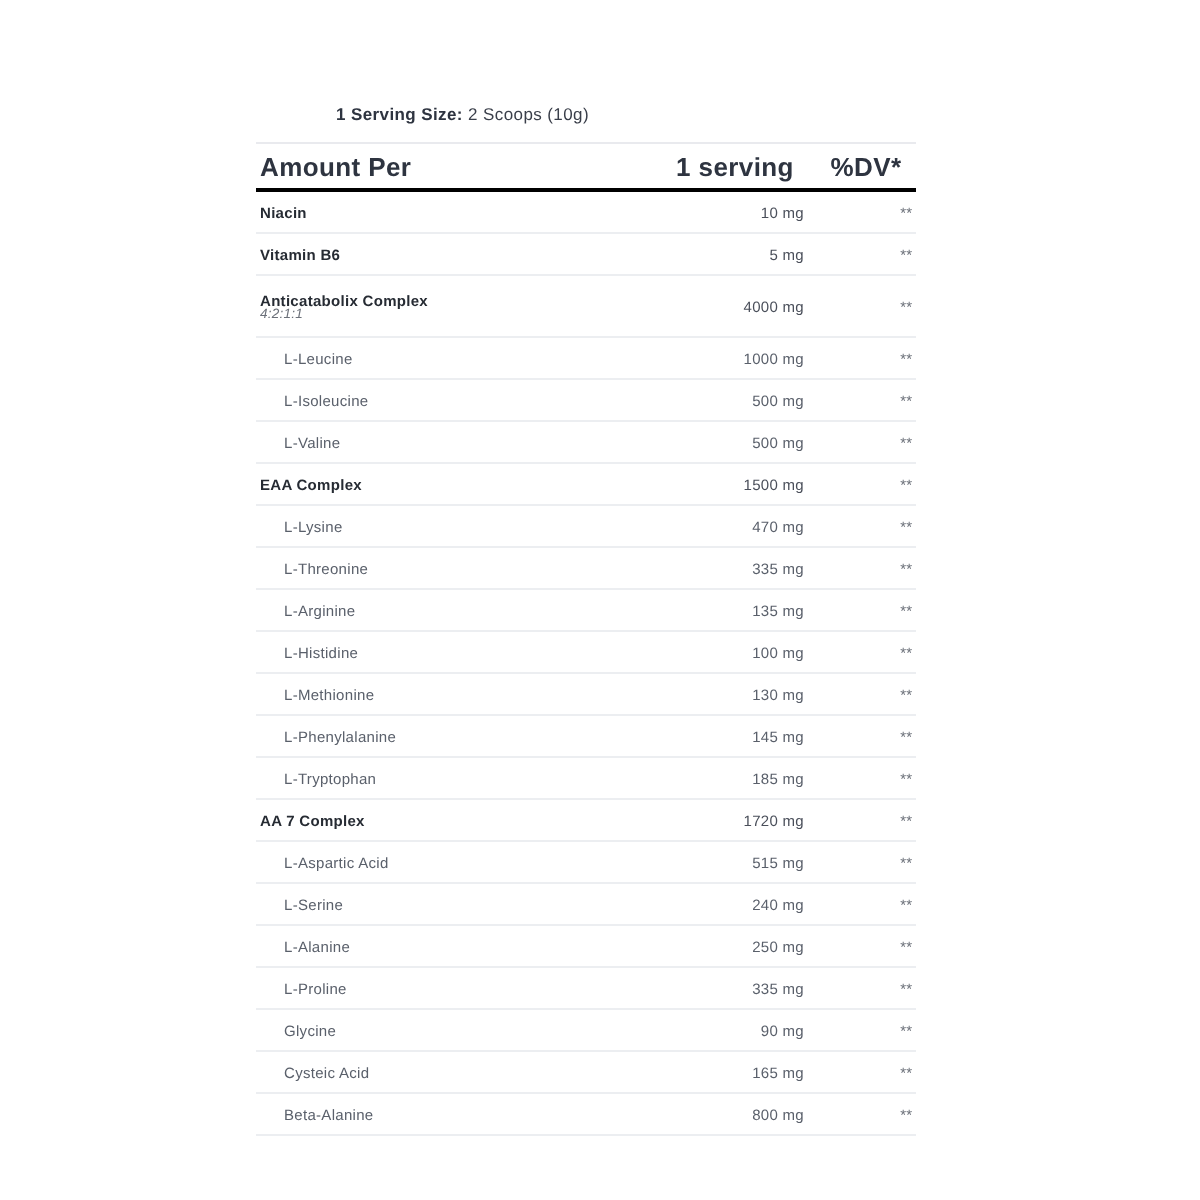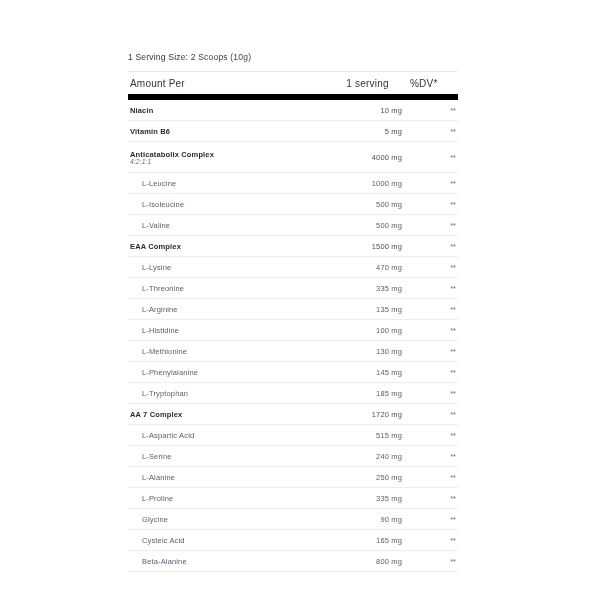--- a/index.html
+++ b/index.html
@@ -25,47 +25,48 @@
     width: 330px;
   }
   .serving-line {
     font-size: 8.5px;
     color: #3a3f4a;
     letter-spacing: 0.2px;
     padding-bottom: 9px;
     border-bottom: 1px solid #e9eaee;
   }
   .serving-line .bold {
-    font-weight: normal;
+    font-weight: bold;
     color: #2e3440;
+    margin-left: 40px;
   }
   table.facts {
     width: 100%;
     border-collapse: collapse;
     table-layout: fixed;
   }
   table.facts col.c1 { width: 205px; }
   table.facts col.c2 { width: 77px; }
   table.facts col.c3 { width: 48px; }
 
   table.facts th, table.facts td {
     padding: 0;
     vertical-align: middle;
   }
   tr.head th {
-    font-size: 10px;
-    font-weight: normal;
+    font-size: 13px;
+    font-weight: bold;
     color: #2e3440;
     letter-spacing: 0.2px;
     height: 22px;
-    border-bottom: 6px solid #000000;
+    border-bottom: 2px solid #000000;
   }
   tr.head th.amt { text-align: left; padding-left: 2px;}
   tr.head th.val { text-align: center; padding-right: 8px; }
-  tr.head th.dv  { text-align: left; padding-right: 2px; }
+  tr.head th.dv  { text-align: center; padding-right: 2px; }
 
   tr.row td {
     height: 20px;
     border-bottom: 1px solid #eceef1;
     font-size: 7.5px;
     color: #4a4f5a;
     letter-spacing: 0.15px;
   }
   tr.row td.name { padding-left: 2px; margin-left: 17px; }
   tr.row.sub td.name { padding-left: 14px; color: #5a606b; }

